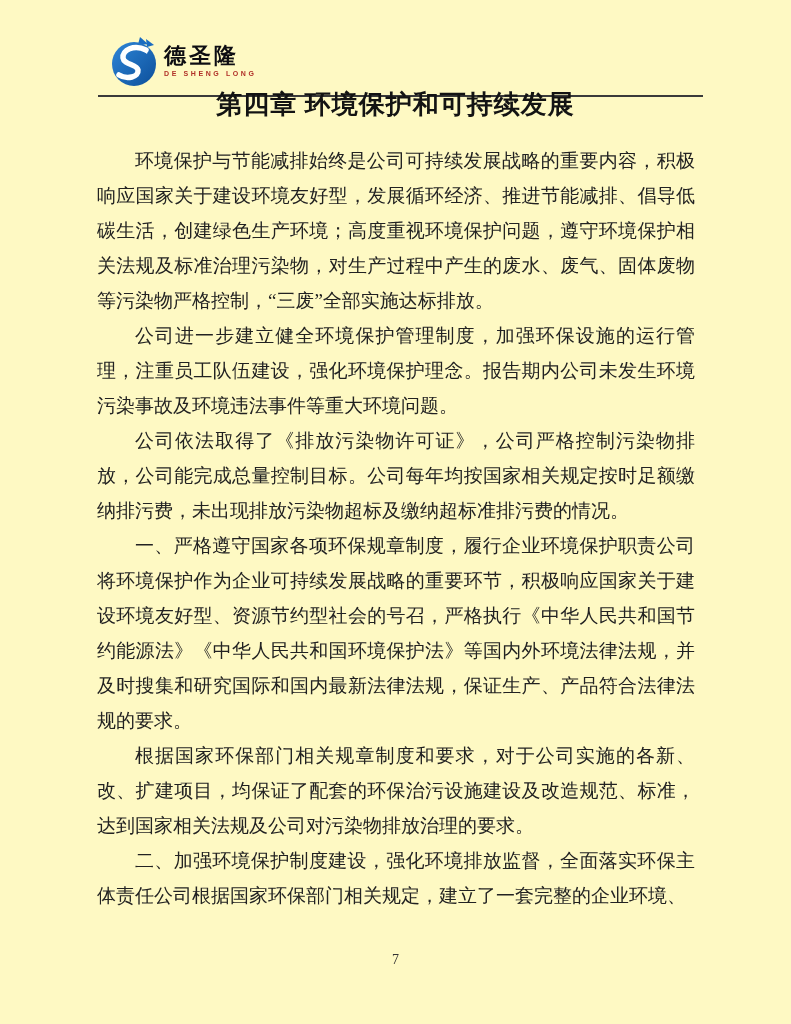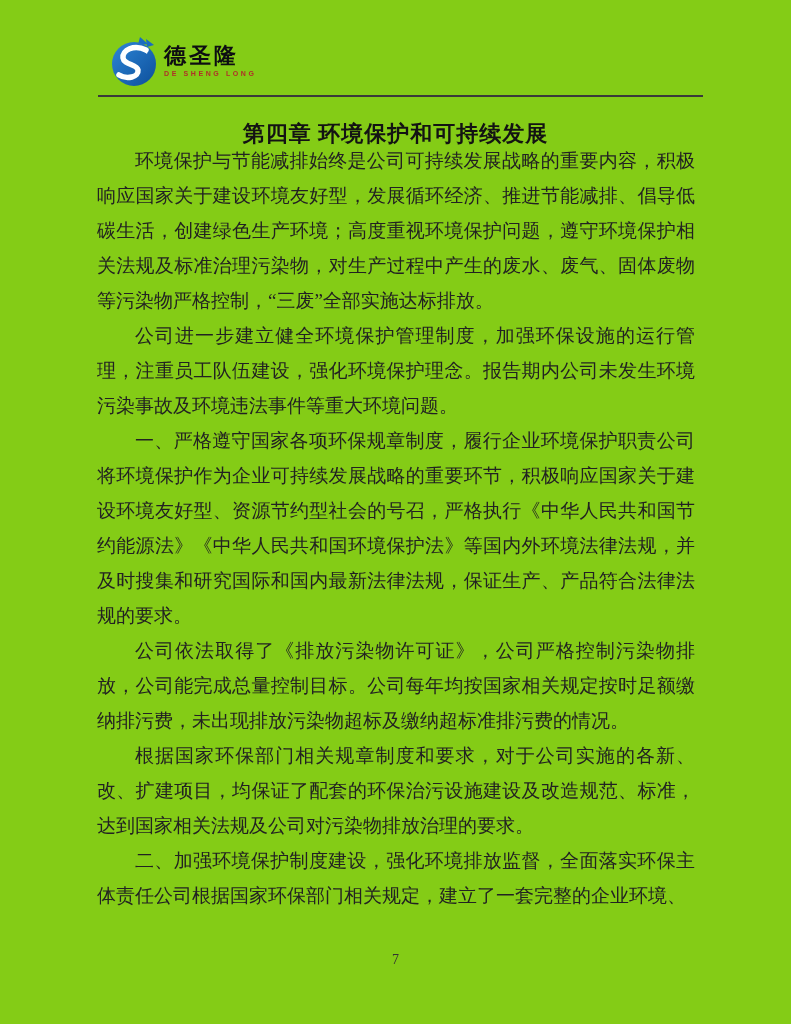--- a/index.html
+++ b/index.html
@@ -7,21 +7,21 @@
     padding: 0;
     background: #ffffff;
     width: 791px;
     height: 1024px;
     overflow: hidden;
   }
   .page {
     position: relative;
     width: 791px;
     height: 1024px;
-    background: #84cc16;
+    background: #fef9c3;
     font-family: "Liberation Serif", "DejaVu Serif", serif;
     color: #262626;
     box-sizing: border-box;
   }
   
   .header {
     position: absolute;
     top: 0;
     left: 98px;
     right: 88px;
@@ -69,25 +69,25 @@
     font-size: 18px;
     font-weight: bold;
     color: #111111;
     letter-spacing: 0.5px;
     white-space: nowrap;
     margin-bottom: 1px;
   }
   
   .doc-title {
     position: absolute;
-    top: 119px;
+    top: 87px;
     left: 0;
     width: 100%;
     text-align: center;
-    font-size: 22px;
+    font-size: 26px;
     font-weight: bold;
     color: #131313;
     letter-spacing: 1px;
   }
   
   .content {
     position: absolute;
     top: 143px;
     left: 97px;
     width: 598px;
@@ -143,21 +143,21 @@
         <span class="logo-en">DE SHENG LONG</span>
       </span>
     </div>
   </div>
 
   <div class="doc-title">第四章 环境保护和可持续发展</div>
 
   <div class="content">
     <p>环境保护与节能减排始终是公司可持续发展战略的重要内容，积极响应国家关于建设环境友好型，发展循环经济、推进节能减排、倡导低碳生活，创建绿色生产环境；高度重视环境保护问题，遵守环境保护相关法规及标准治理污染物，对生产过程中产生的废水、废气、固体废物等污染物严格控制，“三废”全部实施达标排放。</p>
     <p>公司进一步建立健全环境保护管理制度，加强环保设施的运行管理，注重员工队伍建设，强化环境保护理念。报告期内公司未发生环境污染事故及环境违法事件等重大环境问题。</p>
+    <p>公司依法取得了《排放污染物许可证》，公司严格控制污染物排放，公司能完成总量控制目标。公司每年均按国家相关规定按时足额缴纳排污费，未出现排放污染物超标及缴纳超标准排污费的情况。</p>
     <p>一、严格遵守国家各项环保规章制度，履行企业环境保护职责公司将环境保护作为企业可持续发展战略的重要环节，积极响应国家关于建设环境友好型、资源节约型社会的号召，严格执行《中华人民共和国节约能源法》《中华人民共和国环境保护法》等国内外环境法律法规，并及时搜集和研究国际和国内最新法律法规，保证生产、产品符合法律法规的要求。</p>
-    <p>公司依法取得了《排放污染物许可证》，公司严格控制污染物排放，公司能完成总量控制目标。公司每年均按国家相关规定按时足额缴纳排污费，未出现排放污染物超标及缴纳超标准排污费的情况。</p>
     <p>根据国家环保部门相关规章制度和要求，对于公司实施的各新、改、扩建项目，均保证了配套的环保治污设施建设及改造规范、标准，达到国家相关法规及公司对污染物排放治理的要求。</p>
     <p>二、加强环境保护制度建设，强化环境排放监督，全面落实环保主体责任公司根据国家环保部门相关规定，建立了一套完整的企业环境、</p>
   </div>
 
   <div class="footer">7</div>
 
 </div>
 
 </body></html>

